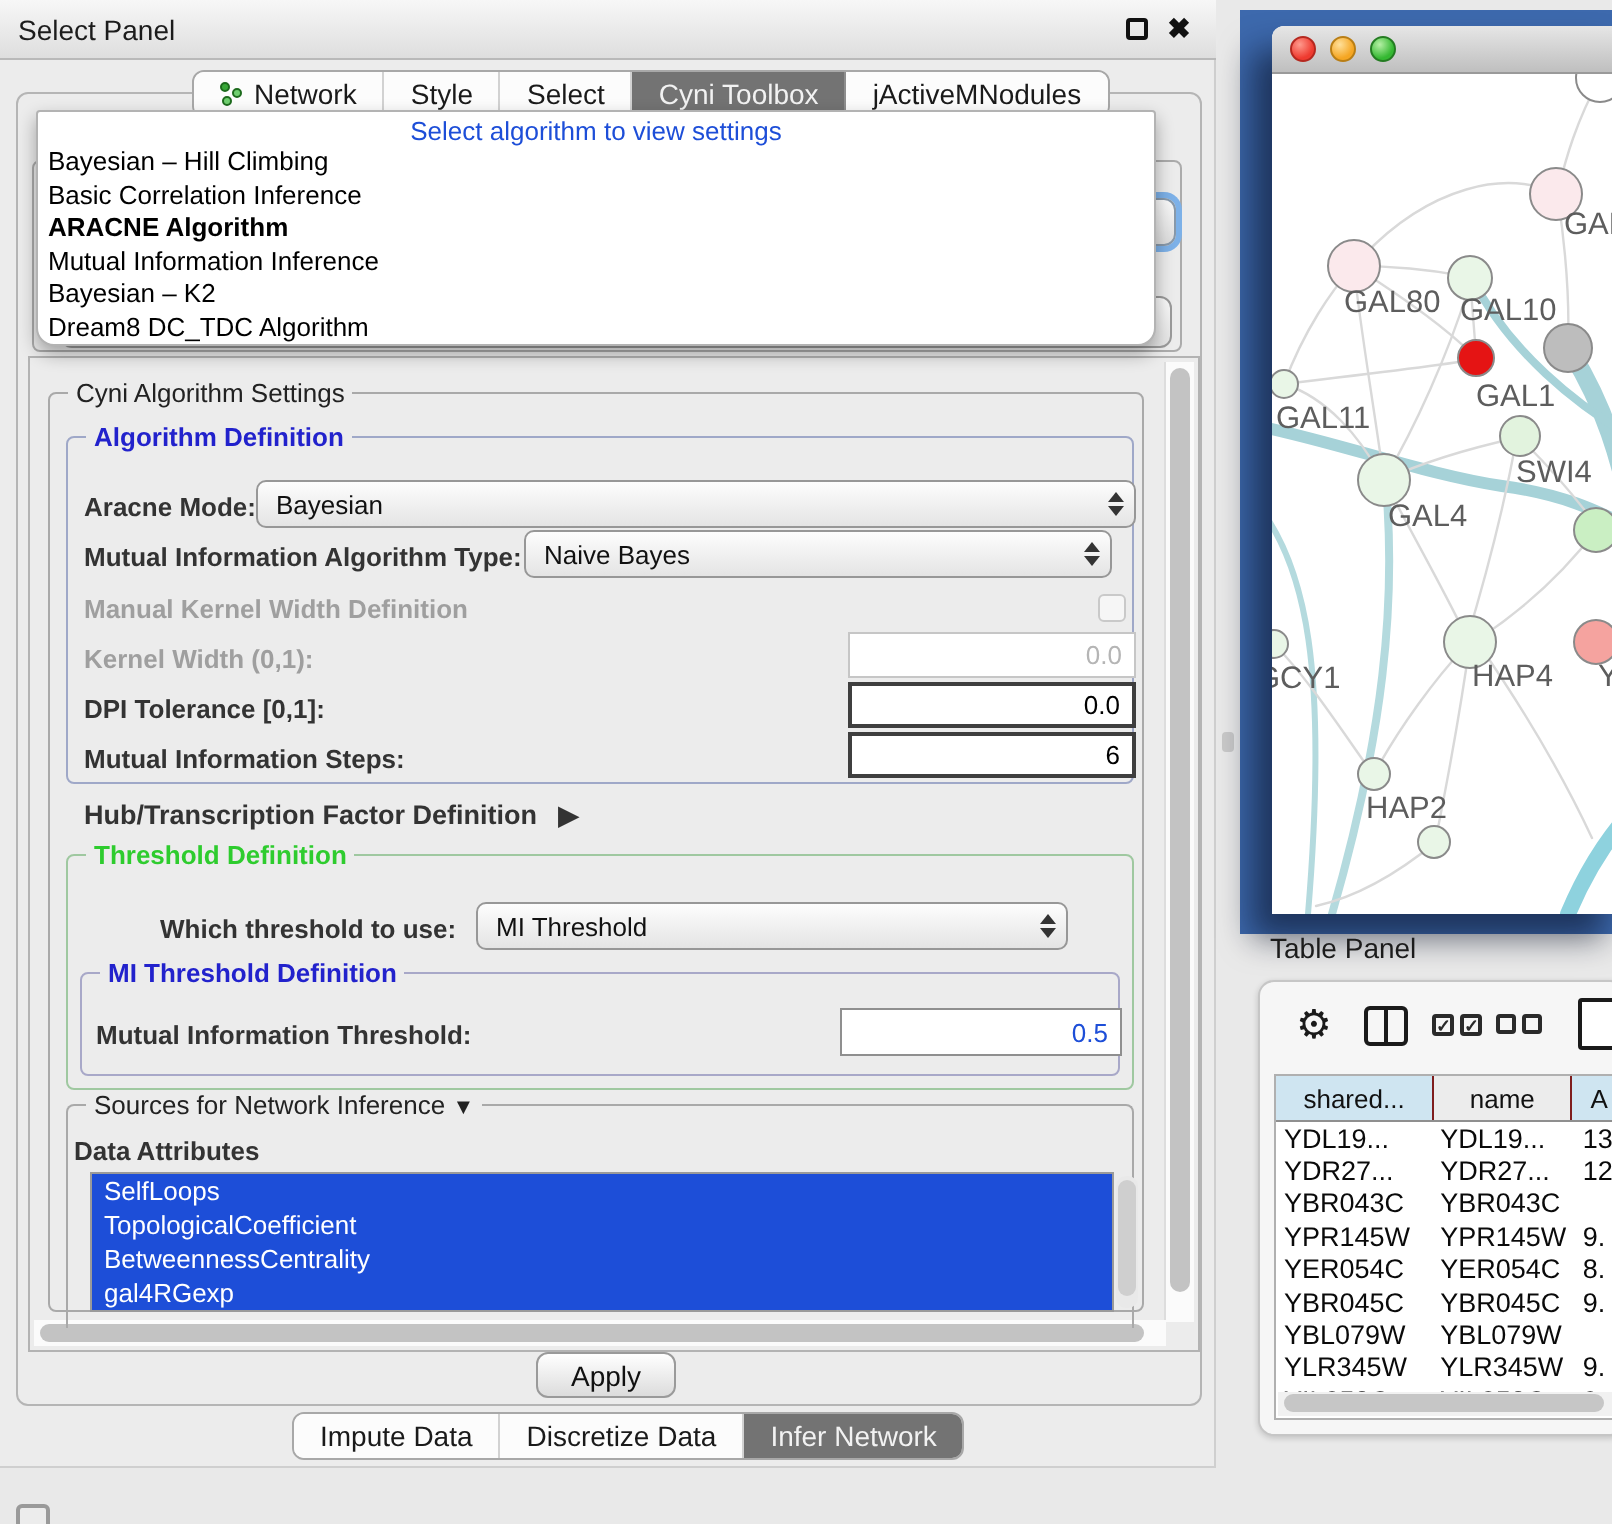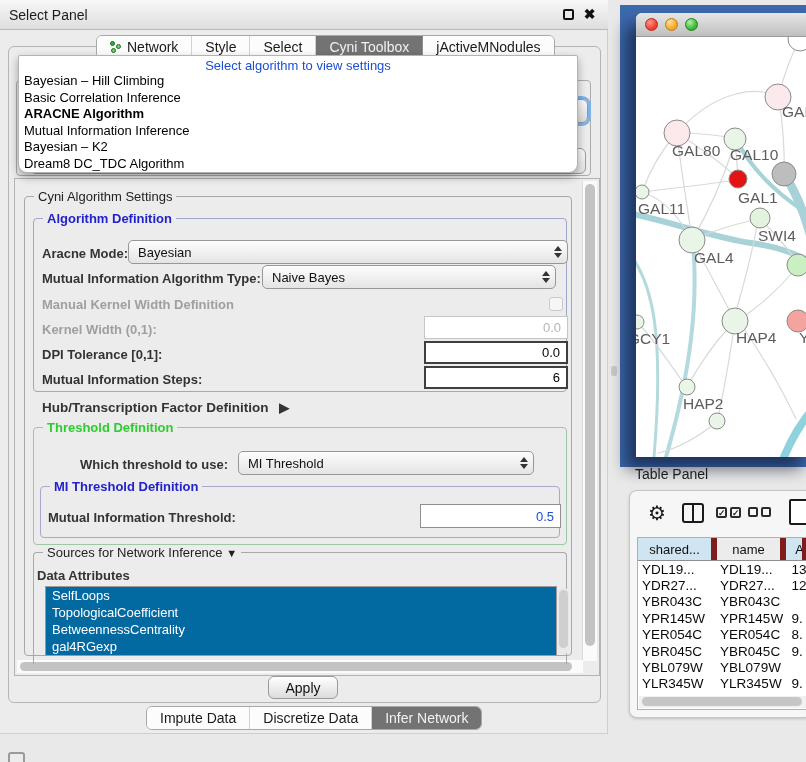--- a/index.html
+++ b/index.html
@@ -66,21 +66,21 @@
   .combo .dn { width:0;height:0;border-left:4px solid transparent;border-right:4px solid transparent;border-top:5px solid #333;}
 
   .field { background:#fff; font-size:13px; text-align:right; padding:0 6px; display:flex; align-items:center; justify-content:flex-end;}
   .field.strong { border:2px solid #3f3f3f; color:#000; }
   .field.norm { border:1px solid #8f8f8f; color:#1d4ed8; }
   .field.dis { border:1px solid #c6c6c6; color:#b5b5b5; }
 
   .checkbox { width:14px; height:14px; border:1px solid #c9c9c9; border-radius:3px; background:#f6f6f6; }
 
   #attr-list { left:45px; top:586px; width:512px; height:70px; background:#fff; border:1px solid #9a9a9a; overflow:hidden;}
-  .attr-item { font-size:13px; line-height:17px; padding-left:6px; color:#fff; background:#0369a1; white-space:nowrap;}
+  .attr-item { font-size:13px; line-height:17px; padding-left:6px; color:#fff; background:#1d4ed8; white-space:nowrap;}
   #attr-scroll { left:558px; top:588px; width:11px; height:66px; background:#e9e9e9; border-radius:5px;}
   #attr-thumb { left:1px; top:2px; width:9px; height:58px; background:#cfcfcf; border-radius:5px;}
 
   #apply-btn { left:268px; top:676px; width:70px; height:23px; border:1px solid #9a9a9a; border-radius:6px;
       background:linear-gradient(#ffffff,#dcdcdc); font-size:14px; color:#111;
       display:flex; align-items:center; justify-content:center; }
 
   #bottom-tabs { left:146px; top:706px; height:24px; display:flex; border:1px solid #a8a8a8;
       border-radius:6px; background:#fcfcfc; overflow:hidden;}
 
@@ -109,21 +109,21 @@
   #tb-cols { left:52px; width:22px; height:20px; border:2px solid #1a1a1a; border-radius:3px;}
   #tb-cols i { position:absolute; left:8px; top:0; width:2px; height:16px; background:#1a1a1a;}
   .chk2 { display:flex; gap:3px; }
   #tb-checked { left:86px; top:16px;} #tb-unchecked { left:118px; top:16px;}
   .chk { width:11px; height:11px; border:2px solid #2a2a2a; border-radius:2px; font-size:9px; line-height:8px; text-align:center; color:#2a2a2a; font-weight:bold;}
   .chk.empty { border-color:#2a2a2a; color:transparent; width:10px; height:10px;}
   #tb-doc { left:159px; top:8px; width:30px; height:26px; border:2px solid #1a1a1a; border-radius:2px; background:#fff;}
 
   #tbl { left:7px; top:46px; width:172px; height:173px; background:#fff; border:1px solid #b0b0b0; overflow:hidden;}
   #tbl-head { display:flex; height:23px; border-bottom:1px solid #8f8f8f; font-size:13px; color:#111;}
-  .th { display:flex; align-items:center; justify-content:center; border-right:6px solid #7f1d1d; overflow:hidden;}
+  .th { display:flex; align-items:center; justify-content:center; border-right:1px solid #7f1d1d; overflow:hidden;}
   .th.c1 { width:81px; background:#cfe5f1;} .th.c2 { width:71px; background:#ececec;} .th.c3 { width:22px; background:#cfe5f1; justify-content:flex-start; padding-left:9px;}
   .tr { display:flex; height:16.4px; font-size:13.5px; color:#0a0a0a; align-items:center;}
   .td { overflow:hidden; white-space:nowrap;}
   .td.c1 { width:81px; padding-left:4px;} .td.c2 { width:71px; padding-left:3px;} .td.c3 { width:22px; padding-left:5px;}
   #tbl-hscroll { position:absolute; left:1px; bottom:1px; width:169px; height:12px; background:#f1f1f1;}
   #tbl-hthumb { position:absolute; left:3px; top:1px; width:160px; height:9px; background:#c6c6c6; border-radius:5px;}
 </style>
 </head>
 <body>
 

